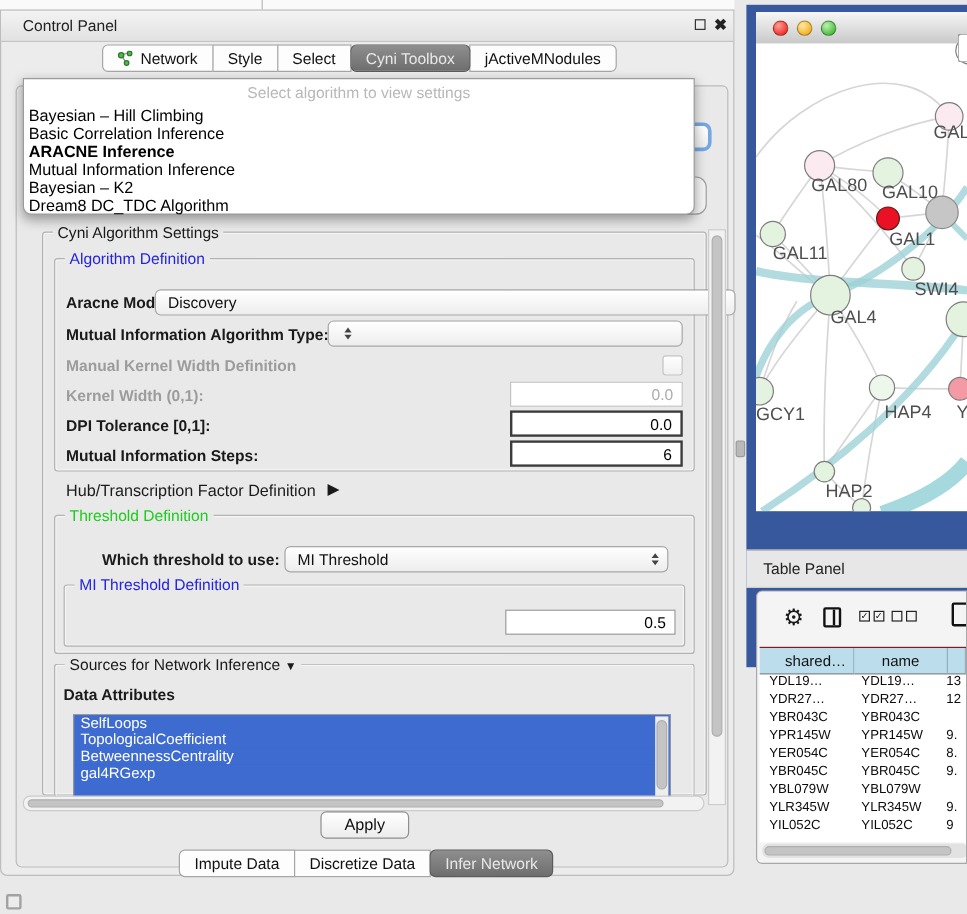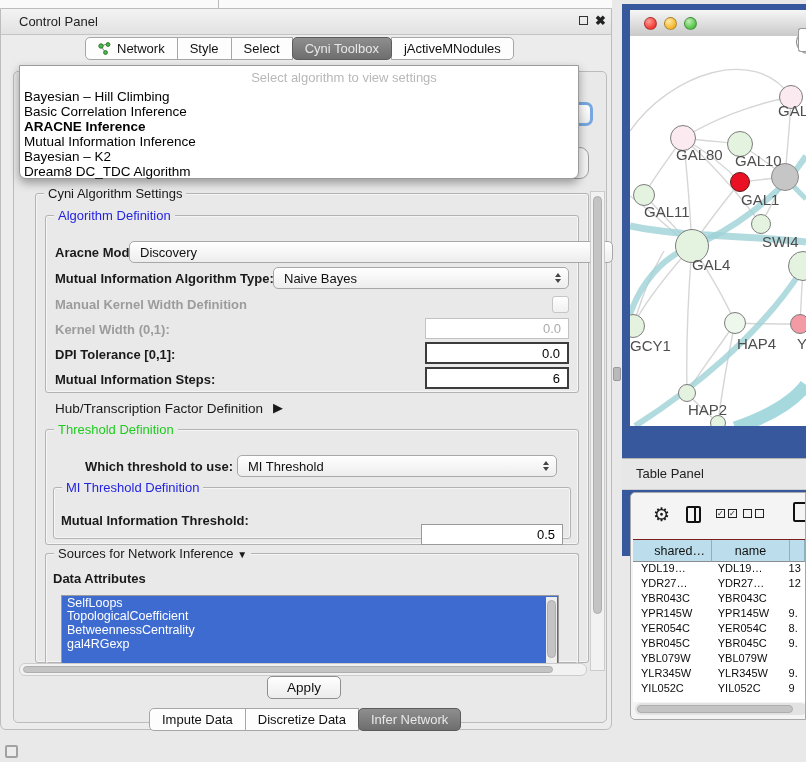--- a/index.html
+++ b/index.html
@@ -82,21 +82,21 @@
   .c0{width:79px;text-align:left;}
   .c1{width:78px;text-align:left;}
   .c2{width:20px;padding:0 0 0 3px;text-align:left;}
   .thead{display:flex;height:22px;background:#bcdeec;font-size:12.5px;color:#111;align-items:center;}
   .thcell{box-sizing:border-box;height:100%;display:flex;align-items:center;
         border-right:1px solid #8fb0bd;border-bottom:1px solid #8d8d8d;background:#bcdeec;}
   
   #dropdown{position:absolute;left:18px;top:56px;width:560px;height:114px;background:#ffffff;
         border:1px solid #9b9b9b;border-radius:0 0 7px 7px;box-shadow:0 4px 10px rgba(0,0,0,.35);
         z-index:40;box-sizing:border-box;}
-  .dd-hint{position:absolute;top:4px;left:0;width:100%;text-align:center;font-size:13px;color:#b8b8b8;padding-left:45px;}
+  .dd-hint{position:absolute;top:4px;left:0;width:100%;text-align:center;font-size:13px;color:#b8b8b8;}
   .dd-item{position:absolute;left:4px;font-size:13.5px;color:#000;white-space:nowrap;}
   .dd-item.b{font-weight:bold;}
 </style>
 </head>
 <body>
 
 <div id="screen">
 
   <div class="abs" style="left:0;top:0;width:612px;height:8px;background:#fafafa;border-bottom:1px solid #e0e0e0;"></div>
   <div class="abs" style="left:218px;top:0;width:1px;height:8px;background:#bbb;"></div>
@@ -152,21 +152,20 @@
     <div class="combo" style="left:128px;top:232px;width:484px;gap:30px;">
       <span class="ctext">Discovery</span>
       <span class="stepper">
           <span class="tri-up"></span>
           <span class="tri-dn"></span>
         </span>
     </div>
 
     <span class="lbl b" style="left:54px;top:262px;">Mutual Information Algorithm Type:</span>
     <div class="combo" style="left:272px;top:258px;width:296px;">
-      <span class="ctext">Naive Bayes</span>
       <span class="stepper">
           <span class="tri-up"></span>
           <span class="tri-dn"></span>
         </span>
     </div>
 
     <span class="lbl dis" style="left:54px;top:288px;">Manual Kernel Width Definition</span>
     <span class="chk" style="left:551px;top:287px;"></span>
 
     <span class="lbl dis" style="left:54px;top:313px;">Kernel Width (0,1):</span>
@@ -189,22 +188,21 @@
       <span class="ctext">MI Threshold</span>
       <span class="stepper">
           <span class="tri-up"></span>
           <span class="tri-dn"></span>
         </span>
     </div>
 
     <div class="gbox" style="left:52px;top:478px;width:516px;height:50px;">
       <span class="legend" style="color:#2424e0;">MI Threshold Definition</span>
     </div>
-    <span class="lbl b" style="left:60px;top:504px;">Mutual Information Threshold:</span>
-    <div class="tfield thin" style="left:420px;top:499px;width:142px;height:21px;margin-top:16px;">0.5</div>
+    <div class="tfield thin" style="left:420px;top:499px;width:142px;height:21px;">0.5</div>
 
     <div class="gbox" style="left:44px;top:544px;width:532px;height:110px;border-bottom:none;">
       <span class="legend" style="color:#1a1a1a;">
         <span>Sources for Network Inference</span>
         <span style="font-size:10px;">▼</span>
       </span>
     </div>
     <span class="lbl b" style="left:52px;top:562px;">Data Attributes</span>
 
     <div id="attr-list">

